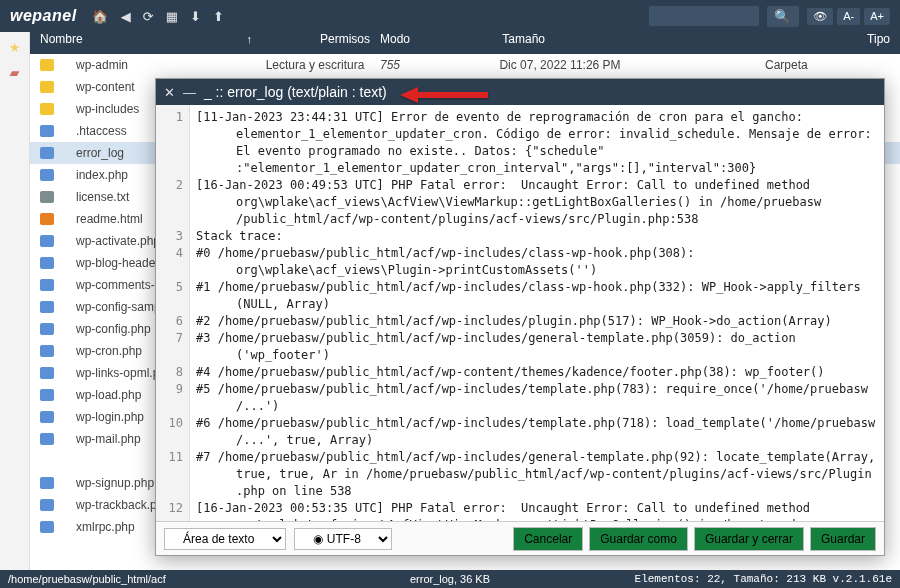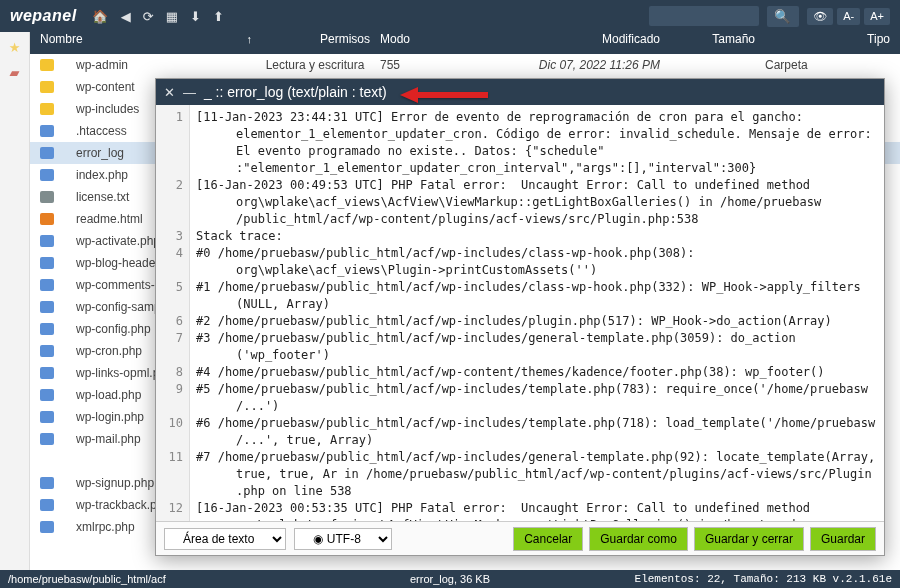--- a/index.html
+++ b/index.html
@@ -27,37 +27,37 @@
 .filelist { overflow: hidden; }
 .file-row { height: 22px; display: flex; align-items: center; font-size: 12px; color: #444; }
 .file-row .fname { flex: 0 0 230px; padding-left: 10px; display: flex; align-items: center; gap: 22px; }
 .file-row.selected { background: #d6e4f2; }
 .ficon { width: 14px; height: 12px; display: inline-block; border-radius: 2px; flex-shrink: 0; }
 .ficon.folder { background: #f4c430; }
 .ficon.file { background: #5b8fd6; }
 .ficon.html { background: #e67e22; }
 .ficon.text { background: #7f8c8d; }
 .file-row .fperm { flex: 0 0 120px; text-align: center; padding-right: 10px; white-space: nowrap; overflow: hidden; text-overflow: ellipsis; }
-.file-row .fmode { flex: 0 0 80px; }
-.file-row .fmod { flex: 0 0 210px; text-align: right; padding-right: 10px; font-style: italic; }
+.file-row .fmode { flex: 0 0 80px; font-style: italic; }
+.file-row .fmod { flex: 0 0 210px; text-align: center; padding-right: 10px; }
 .file-row .fsize { flex: 0 0 95px; text-align: right; padding-right: 10px; }
 .file-row .ftype { flex: 1; text-align: left; padding-right: 10px; }
 .statusbar { position: absolute; left: 0; right: 0; bottom: 0; height: 18px; background: #2c3e50; color: #fff; font-size: 11px; display: flex; align-items: center; padding: 0 8px; }
 .statusbar .sb-center { position: absolute; left: 50%; transform: translateX(-50%); }
 .statusbar .sb-right { margin-left: auto; font-family: Liberation Mono, monospace; }
 
 .editor { position: absolute; left: 155px; top: 78px; width: 730px; height: 478px; background: #fff; box-shadow: 0 4px 20px rgba(0,0,0,0.35); border: 1px solid #999; display: flex; flex-direction: column; }
 .editor-title { background: #2c3e50; color: #fff; height: 26px; display: flex; align-items: center; padding: 0 8px; font-size: 14px; gap: 8px; }
 .editor-title .wicon { cursor: pointer; font-size: 13px; opacity: 0.85; }
 .editor-body { flex: 1; overflow: hidden; display: flex; }
 .gutter { width: 34px; background: #f3f3f3; border-right: 1px solid #ddd; font-family: Consolas, Menlo, monospace; font-size: 12px; color: #888; text-align: right; padding: 4px 6px 0 0; line-height: 17px; }
 .code { flex: 1; font-family: Consolas, Menlo, monospace; font-size: 12px; color: #222; padding: 4px 6px 0 6px; line-height: 17px; white-space: pre; overflow: hidden; }
 .editor-footer { height: 34px; border-top: 1px solid #ccc; background: #fafafa; display: flex; align-items: center; padding: 0 8px; gap: 8px; }
 .ef-select { font-size: 12px; padding: 2px 14px; border: 1px solid #bbb; background: #fff; }
-.ef-btn { font-size: 12px; padding: 4px 10px; border: 1px solid #bbb; background: #84cc16; cursor: pointer; }
+.ef-btn { font-size: 12px; padding: 4px 10px; border: 1px solid #bbb; background: #15803d; cursor: pointer; }
 .ef-right { margin-left: auto; display: flex; gap: 6px; }
 .arrow { position: absolute; left: 400px; top: 85px; z-index: 5; pointer-events: none; }
 .arrow svg { filter: drop-shadow(0 1px 1px rgba(0,0,0,0.4)); }
 .code .line { display: block; }
 .code .wrap { padding-left: 40px; display: block; }
 </style>
 </head>
 <body>
 
 <div class="topbar">
@@ -87,21 +87,20 @@
 </div>
 
 <div class="main">
   <div class="table-header">
     <div class="col-name">
         <span>Nombre</span>
         <span class="sort-ind">↑</span>
       </div>
     <div class="col-perm">Permisos</div>
     <div class="col-mode">Modo</div>
-    <div class="col-mod">Modificado</div>
     <div class="col-size">Tamaño</div>
     <div class="col-type">Tipo</div>
   </div>
   <div class="filelist" id="filelist">
       <div class="file-row">
         <div class="fname">
           <span class="ficon folder"></span>
           <span>wp-admin</span>
         </div>
         <div class="fperm">Lectura y escritura</div>

